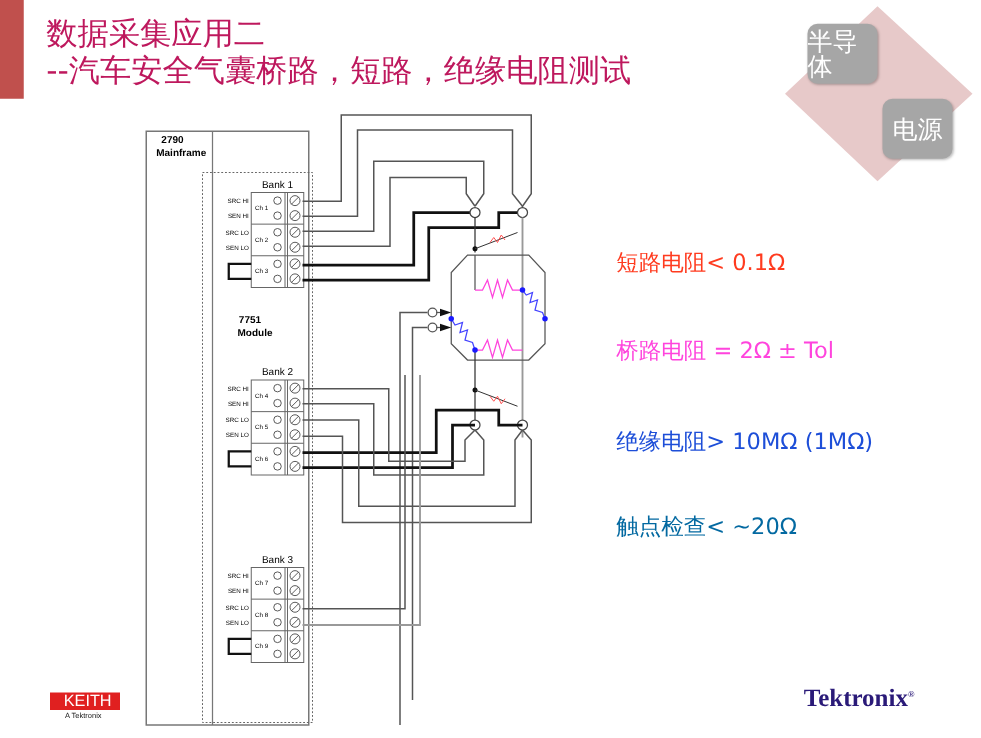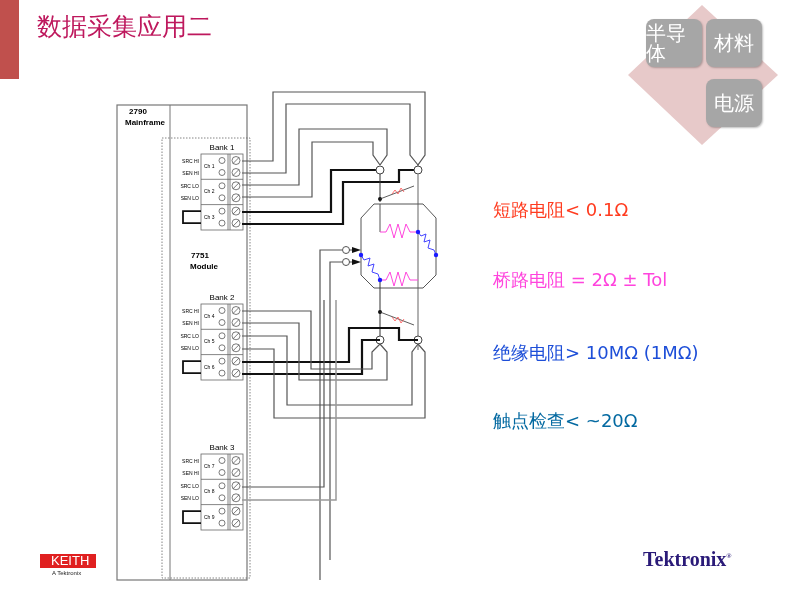--- a/index.html
+++ b/index.html
@@ -23,31 +23,29 @@
   .diagram { position:absolute; left:0; top:0; }
   .dtext { font-family:"Liberation Sans", sans-serif; }
 </style>
 </head>
 <body>
 
 <div class="red-bar"></div>
 
 <div class="title">
   <div>数据采集应用二</div>
+  <div>--汽车安全气囊桥路，短路，绝缘电阻测试</div>
 </div>
 
 <div class="tiles">
   <svg width="165" height="150" style="position:absolute;left:0;top:0">
     <polygon points="82,5 158,75 82,145 8,75" fill="#e7c9c9"></polygon>
   </svg>
   <div class="tile" style="left:26px;top:19px">
       <span>半导体</span>
-    </div>
-  <div class="tile" style="left:86px;top:19px">
-      <span>材料</span>
     </div>
   <div class="tile" style="left:86px;top:79px">
       <span>电源</span>
     </div>
 </div>
 
 <svg class="diagram" width="785" height="590">
 
   <rect x="117" y="105" width="130" height="475" fill="none" stroke="#777" stroke-width="1.2"></rect>
   <text class="dtext" x="138" y="114" font-size="8" font-weight="bold" text-anchor="middle">2790</text>

